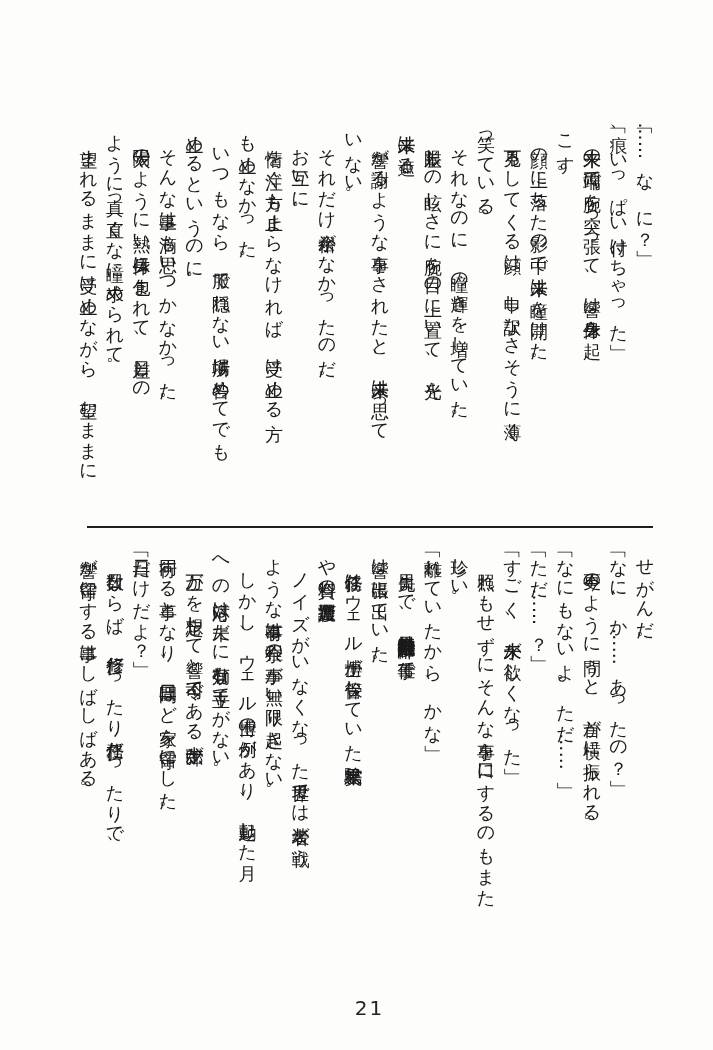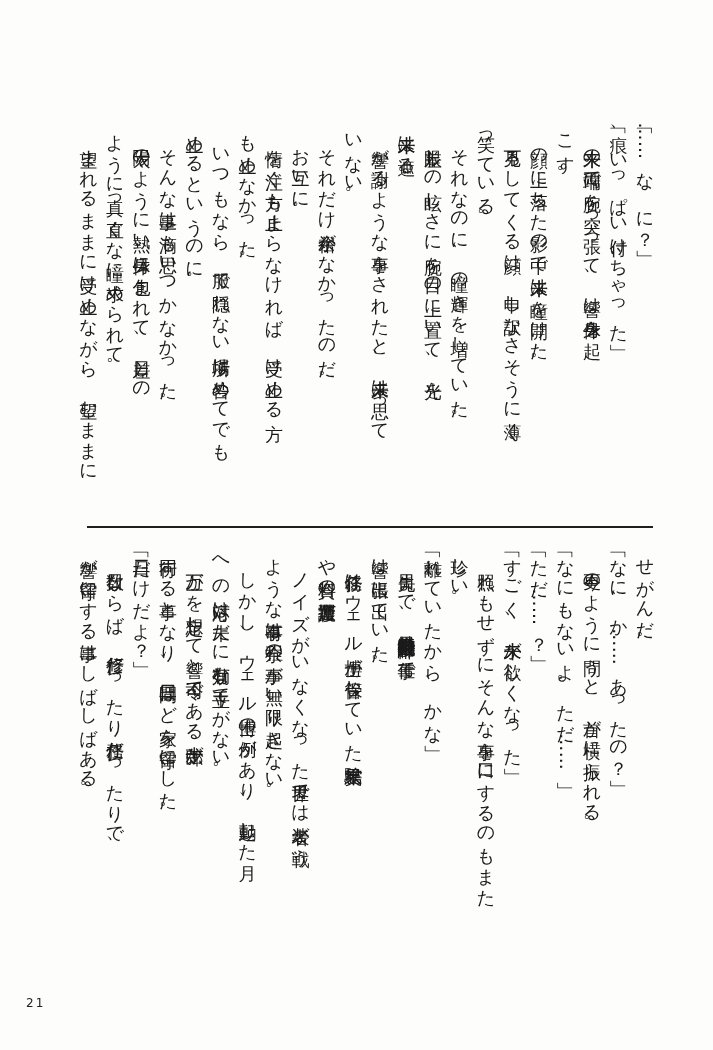--- a/index.html
+++ b/index.html
@@ -49,24 +49,24 @@
     left: 87px;
     width: 566px;
     height: 0;
     border-top: 2px solid #1f1f1f;
   }
   .pagenum {
     position: absolute;
     top: 996px;
     left: 0;
     width: 713px;
-    text-align: left;
+    text-align: center;
     padding-left: 26px;
     box-sizing: border-box;
-    font-size: 12px;
+    font-size: 20px;
     letter-spacing: 2px;
     color: #222;
   }
 </style>
 </head>
 <body>
 
 <div class="page">
 
   <div class="vblock" id="top-block">

